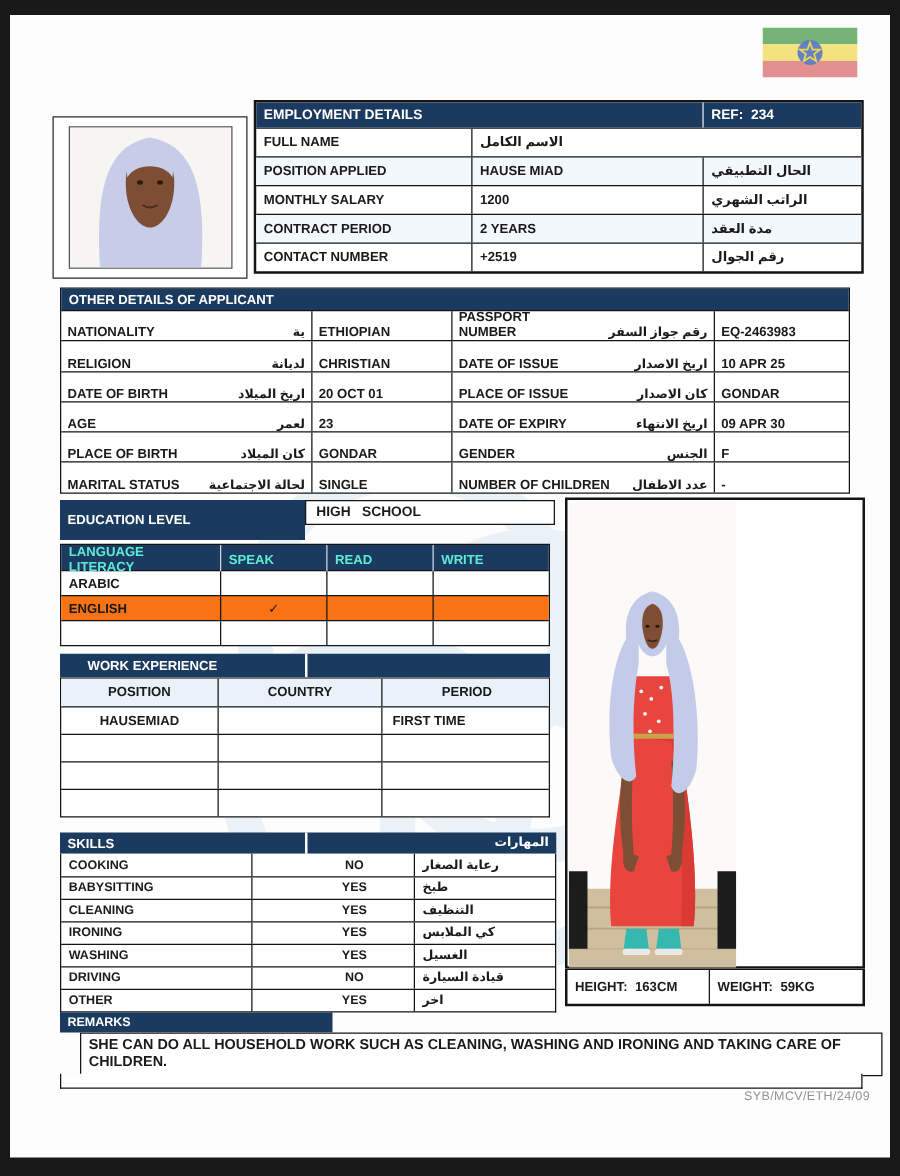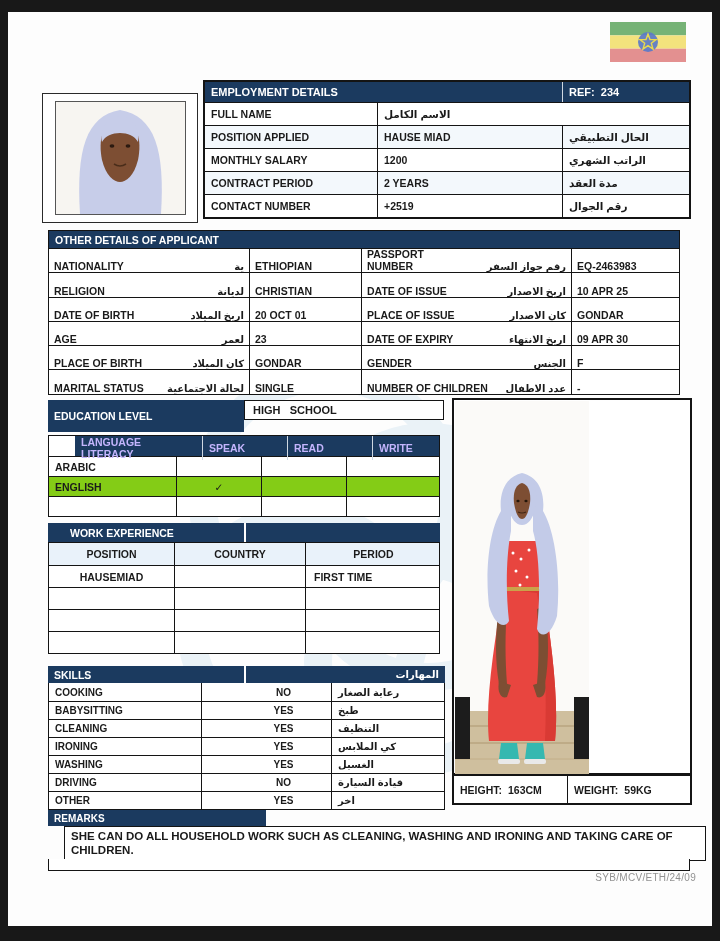--- a/index.html
+++ b/index.html
@@ -48,25 +48,25 @@
 
   
   .edu-bar { left:40px; top:388px; width:196px; height:20px; font-size:10.5px; padding:16px 6px; }
   .edu-val { left:236px; top:388px; width:200px; height:20px; border:1px solid #141414; background:#fff;
     display:flex; align-items:center; padding:0 8px; font-size:11px; font-weight:bold; white-space:pre; }
 
   
   .lang { left:40px; top:423px; width:392px; border:1px solid #141414; background:#fff; }
   .lrow { display:grid; grid-template-columns:127px 85px 85px 95px; height:20px; }
   .lrow + .lrow { border-top:1px solid #141414; }
-  .lrow.head { background:#1b3a5f; color:#c4b5fd;margin-left:26px; }
+  .lrow.head { background:#1b3a5f; color:#5eead4; }
   .lcell { display:flex; align-items:center; padding:0 6px; font-size:10.5px; font-weight:bold; }
   .lcell + .lcell { border-left:1px solid #141414; }
   .lrow.head .lcell + .lcell { border-left:1px solid #cfd8e2; }
-  .lrow.tint { background:#84cc16; }
+  .lrow.tint { background:#f97316; }
   .lcell.center { justify-content:center; }
 
   
   .we-bar { left:40px; top:511px; width:392px; height:19px; font-size:10.5px; padding:0 22px; }
   .we-bar .gap { position:absolute; left:196px; top:0; width:2px; height:19px; background:#fdfdfd; }
   .we { left:40px; top:530px; width:392px; border:1px solid #141414; background:#fff; }
   .wrow { display:grid; grid-template-columns:125px 131px 136px; height:22px; }
   .wrow + .wrow { border-top:1px solid #141414; }
   .wrow.head { background:#e9f2fa; }
   .wcell { display:flex; align-items:center; justify-content:center; font-size:10.5px; font-weight:bold; }

